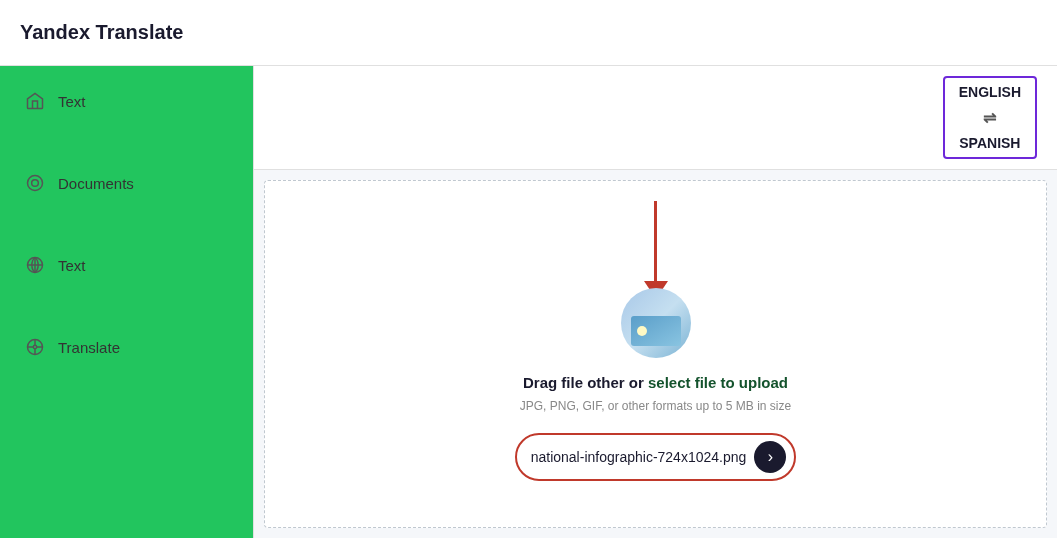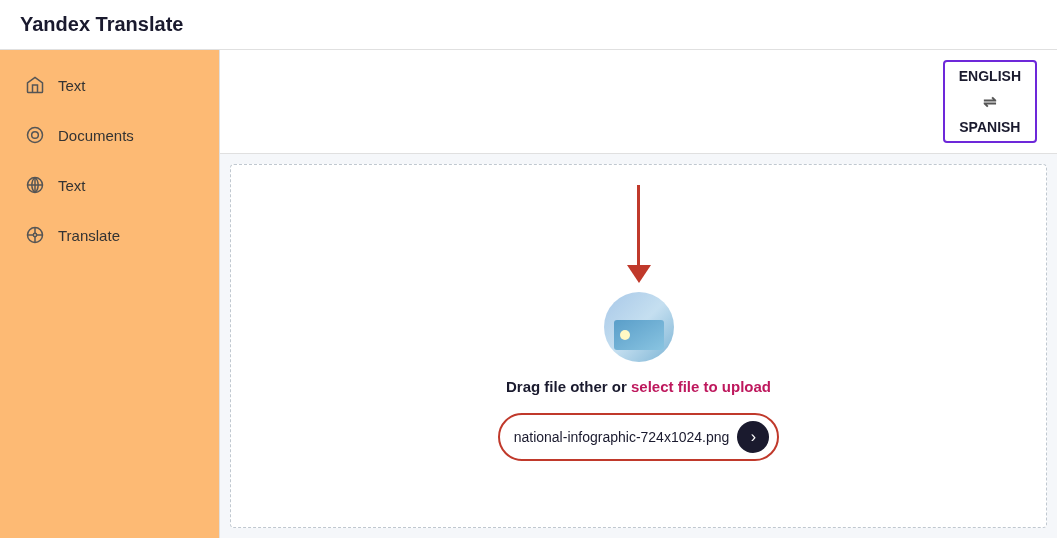--- a/index.html
+++ b/index.html
@@ -5,43 +5,44 @@
     * { box-sizing: border-box; margin: 0; padding: 0; }
     body { font-family: Arial, sans-serif; background: #f5f7fa; display: flex; flex-direction: column; height: 538px; width: 1057px; overflow: hidden; }
 
     
     .header {
       background: #fff;
       padding: 10px 20px;
       display: flex;
       align-items: center;
       border-bottom: 1px solid #e0e0e0;
-      height: 50px;
+      height: 66px;
     }
     .logo {
       font-size: 20px;
       font-weight: bold;
       color: #1a1a2e;
     }
 
     
     .main-layout {
       display: flex;
       flex: 1;
       overflow: hidden;
     }
 
     
     .sidebar {
-      width: 220px;
-      background: #fdba74;
+      width: 254px;
+      background: #22c55e;
       border-right: 1px solid #e0e0e0;
       padding: 10px 0;
       display: flex;
       flex-direction: column;
+      gap: 32px;
     }
     .sidebar-item {
       display: flex;
       align-items: center;
       gap: 12px;
       padding: 14px 24px;
       cursor: pointer;
       color: #333;
       font-size: 15px;
       border-radius: 0;
@@ -165,21 +166,21 @@
       border-radius: 50%;
     }
 
     .drop-text {
       font-size: 15px;
       font-weight: 600;
       color: #1a1a2e;
       text-align: center;
     }
     .drop-text .link {
-      color: #be185d;
+      color: #14532d;
       cursor: pointer;
     }
     .drop-subtext {
       font-size: 12px;
       color: #888;
       text-align: center;
       margin-top: 6px;
       max-width: 280px;
       line-height: 1.5;
     }
@@ -292,20 +293,21 @@
         <div class="arrow-head"></div>
       </div>
 
       <div class="drop-icon">
         <div class="image-circle"></div>
       </div>
 
       <div class="drop-text">
         <span>Drag file other or </span><span class="link">select file to upload</span>
       </div>
+      <div class="drop-subtext">JPG, PNG, GIF, or other formats up to 5 MB in size</div>
 
       <div class="file-pill-wrapper">
         <span class="file-pill-name">national-infographic-724x1024.png</span>
         <div class="file-pill-btn">
           <span>›</span>
         </div>
       </div>
 
     </div>
 

